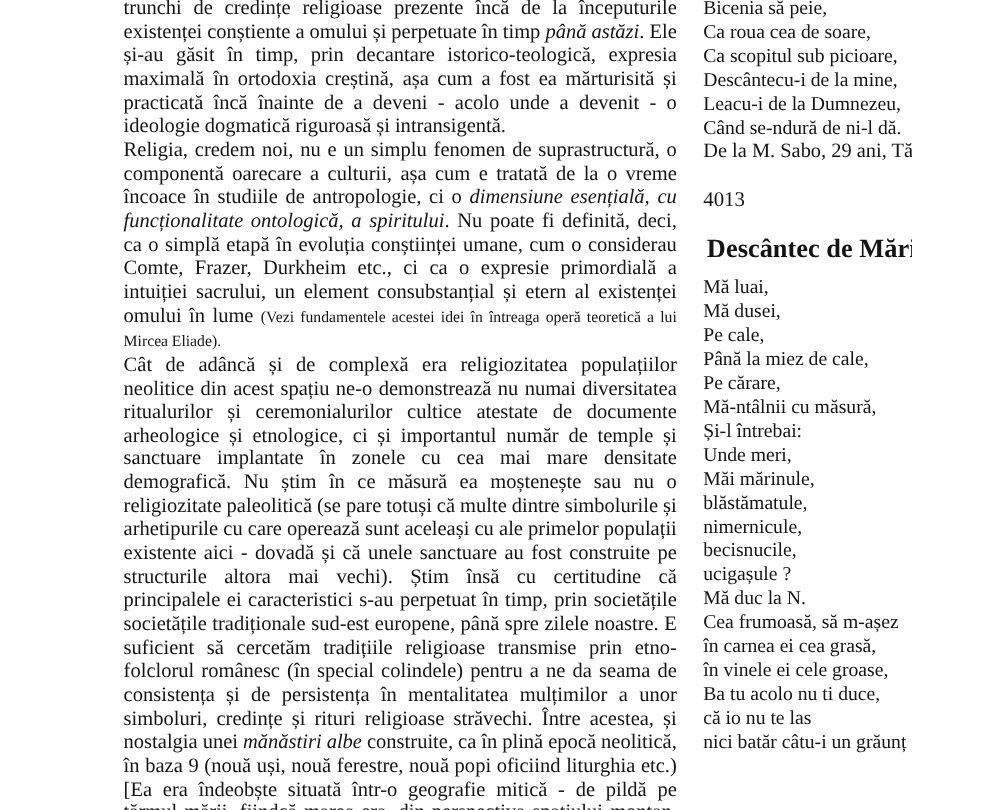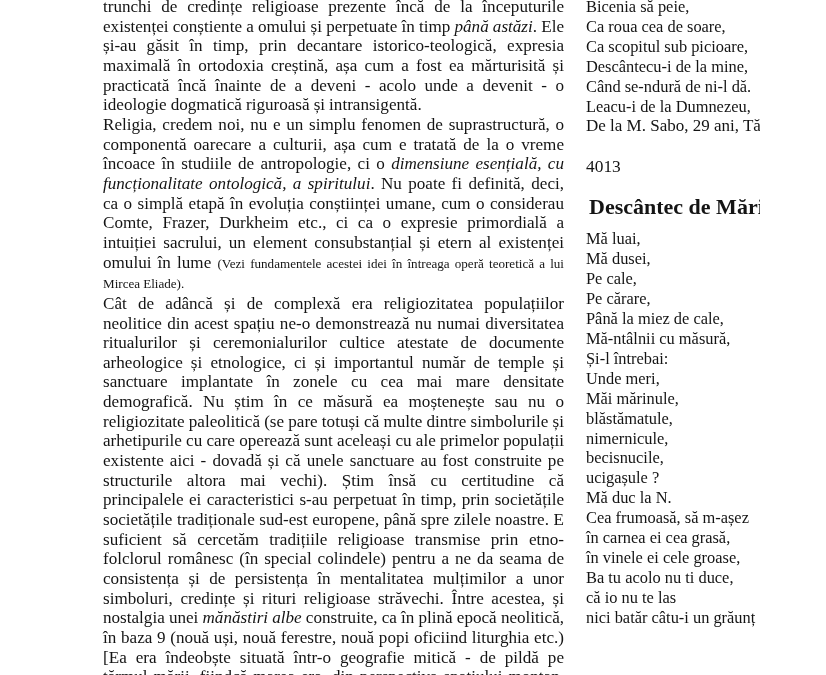--- a/index.html
+++ b/index.html
@@ -103,34 +103,34 @@
 
   </div>
 
   <div class="col-right">
 
     <div class="verse-block">
       <div class="verse-line">Bicenia să peie,</div>
       <div class="verse-line">Ca roua cea de soare,</div>
       <div class="verse-line">Ca scopitul sub picioare,</div>
       <div class="verse-line">Descântecu-i de la mine,</div>
+      <div class="verse-line">Leacu-i de la Dumnezeu,</div>
       <div class="verse-line">Când se-ndură de ni-l dă.</div>
-      <div class="verse-line">Leacu-i de la Dumnezeu,</div>
       <div class="source-line">De la M. Sabo, 29 ani, Tămășești, 1992</div>
     </div>
 
     <div class="piece-number">4013</div>
     <div class="piece-title">Descântec de Mărin</div>
 
     <div class="verse-block">
       <div class="verse-line">Mă luai,</div>
       <div class="verse-line">Mă dusei,</div>
       <div class="verse-line">Pe cale,</div>
+      <div class="verse-line">Până la miez de cale,</div>
       <div class="verse-line">Pe cărare,</div>
-      <div class="verse-line">Până la miez de cale,</div>
       <div class="verse-line">Mă-ntâlnii cu măsură,</div>
       <div class="verse-line">Și-l întrebai:</div>
       <div class="verse-line">Unde meri,</div>
       <div class="verse-line">Măi mărinule,</div>
       <div class="verse-line">blăstămatule,</div>
       <div class="verse-line">nimernicule,</div>
       <div class="verse-line">becisnucile,</div>
       <div class="verse-line">ucigașule ?</div>
       <div class="verse-line">Mă duc la N.</div>
       <div class="verse-line">Cea frumoasă, să m-așez</div>

